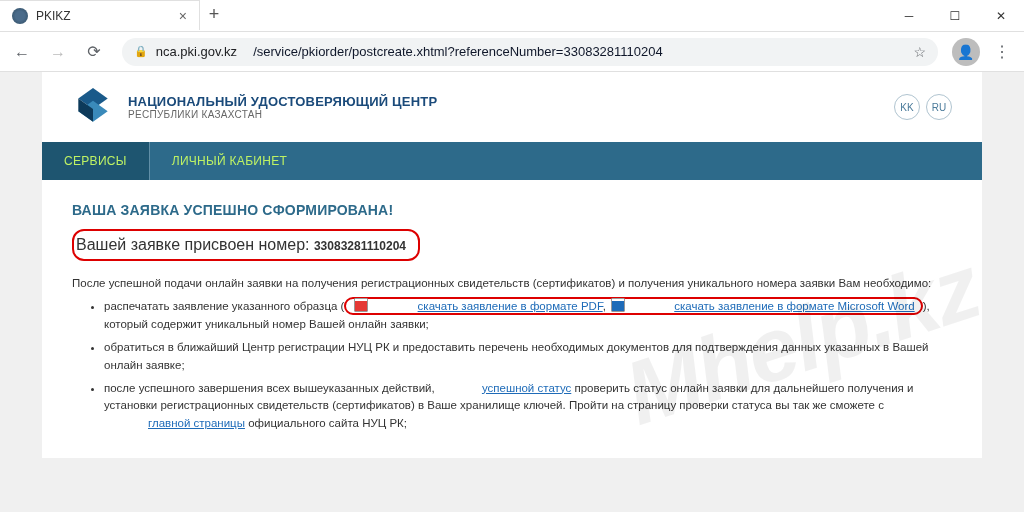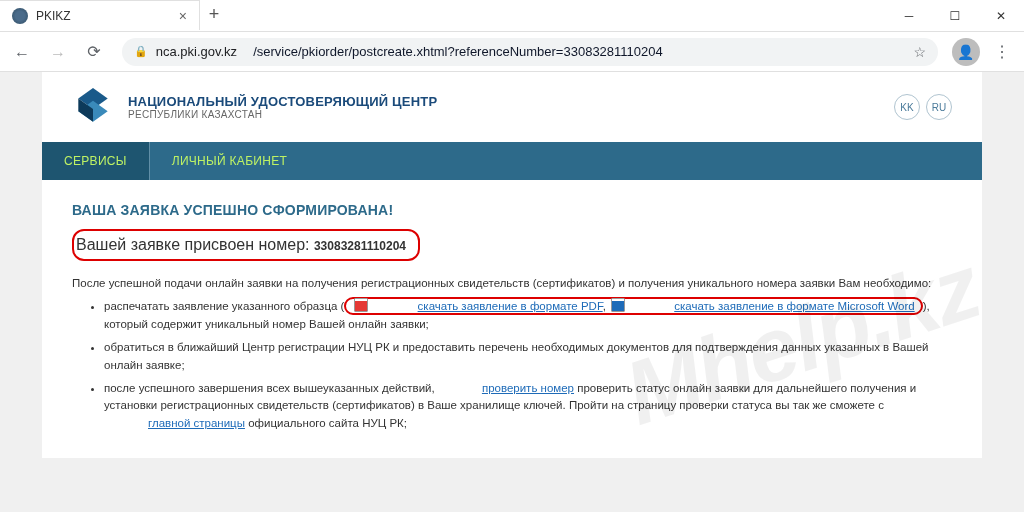--- a/index.html
+++ b/index.html
@@ -118,20 +118,20 @@
       <div class="ref-line">
         <span class="ref-label">Вашей заявке присвоен номер: </span><span class="ref-num">33083281110204</span>
       </div>
       <div class="para">После успешной подачи онлайн заявки на получения регистрационных свидетельств (сертификатов) и получения уникального номера заявки Вам необходимо:</div>
       <ul class="steps">
         <li>
           <span>распечатать заявление указанного образца (</span><span class="dl-group"><span class="file-icon pdf"></span> <a class="link">скачать заявление в формате PDF</a><span>, </span><span class="file-icon doc"></span> <a class="link">скачать заявление в формате Microsoft Word</a></span><span>), который содержит уникальный номер Вашей онлайн заявки;</span>
         </li>
         <li>обратиться в ближайший Центр регистрации НУЦ РК и предоставить перечень необходимых документов для подтверждения данных указанных в Вашей онлайн заявке;</li>
         <li>
-          <span>после успешного завершения всех вышеуказанных действий, </span><a class="link">проверить номер</a><span> проверить статус онлайн заявки для дальнейшего получения и установки регистрационных свидетельств (сертификатов) в Ваше хранилище ключей. Пройти на страницу проверки статуса вы так же сможете с </span><a class="link">главной страницы</a><span> официального сайта НУЦ РК;</span>
+          <span>после успешного завершения всех вышеуказанных действий, </span><a class="link">успешной статус</a><span> проверить статус онлайн заявки для дальнейшего получения и установки регистрационных свидетельств (сертификатов) в Ваше хранилище ключей. Пройти на страницу проверки статуса вы так же сможете с </span><a class="link">главной страницы</a><span> официального сайта НУЦ РК;</span>
         </li>
       </ul>
     </div>
   </div>
 </div>
 
 <div class="watermark">Mhelp.kz</div>
 
 </body></html>

